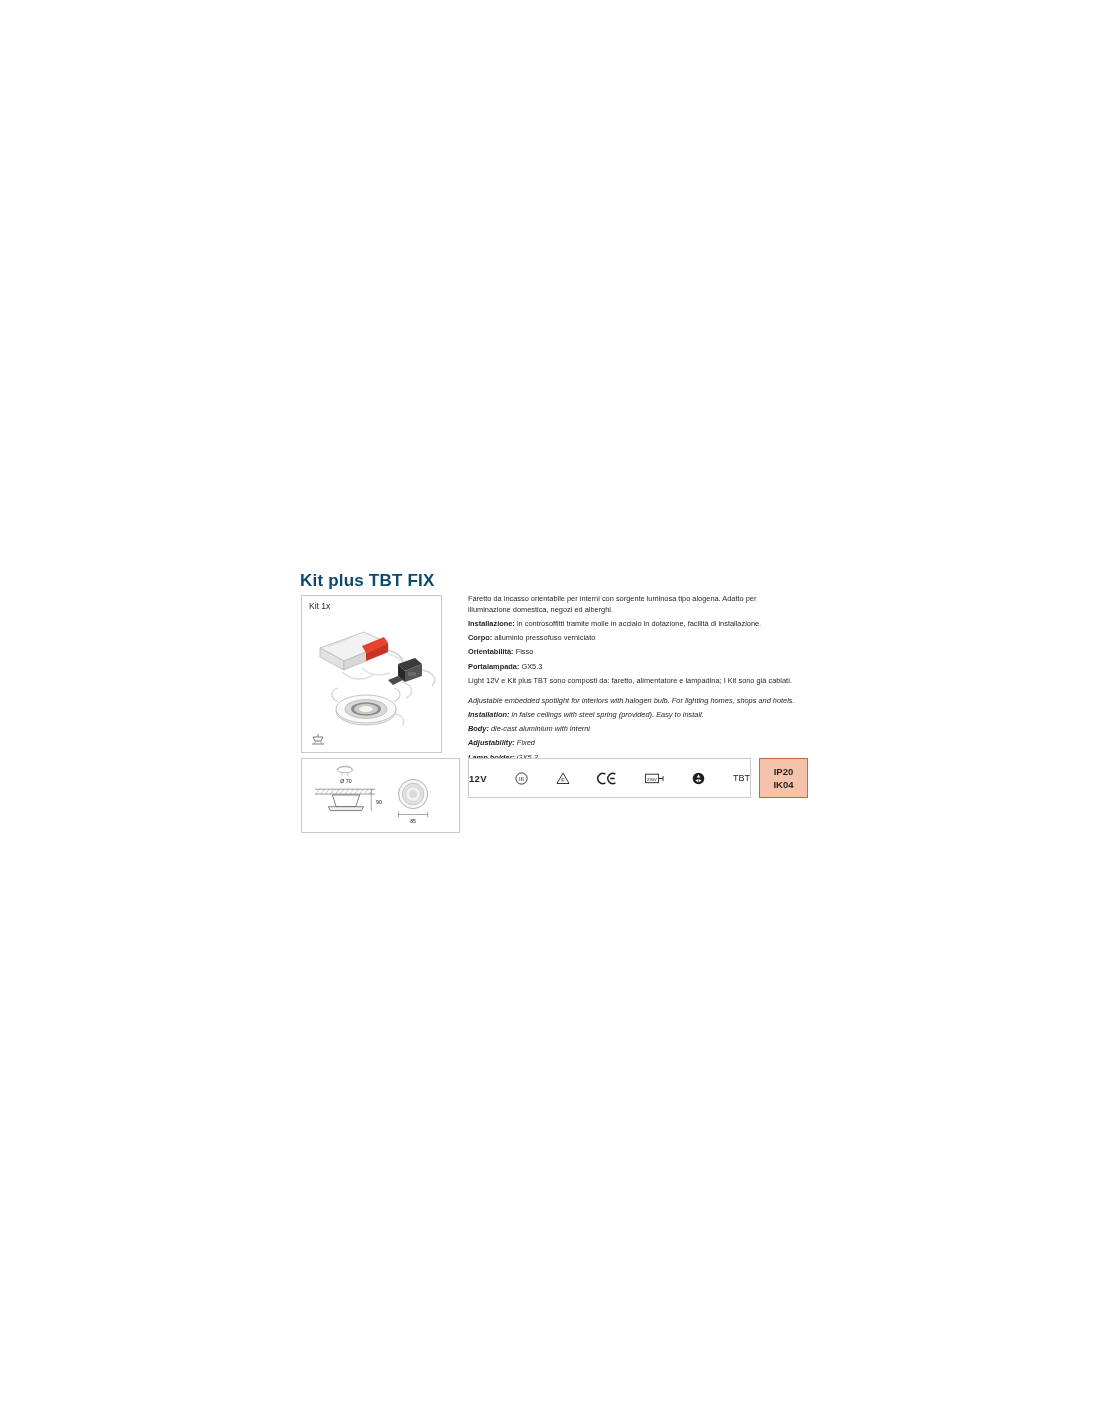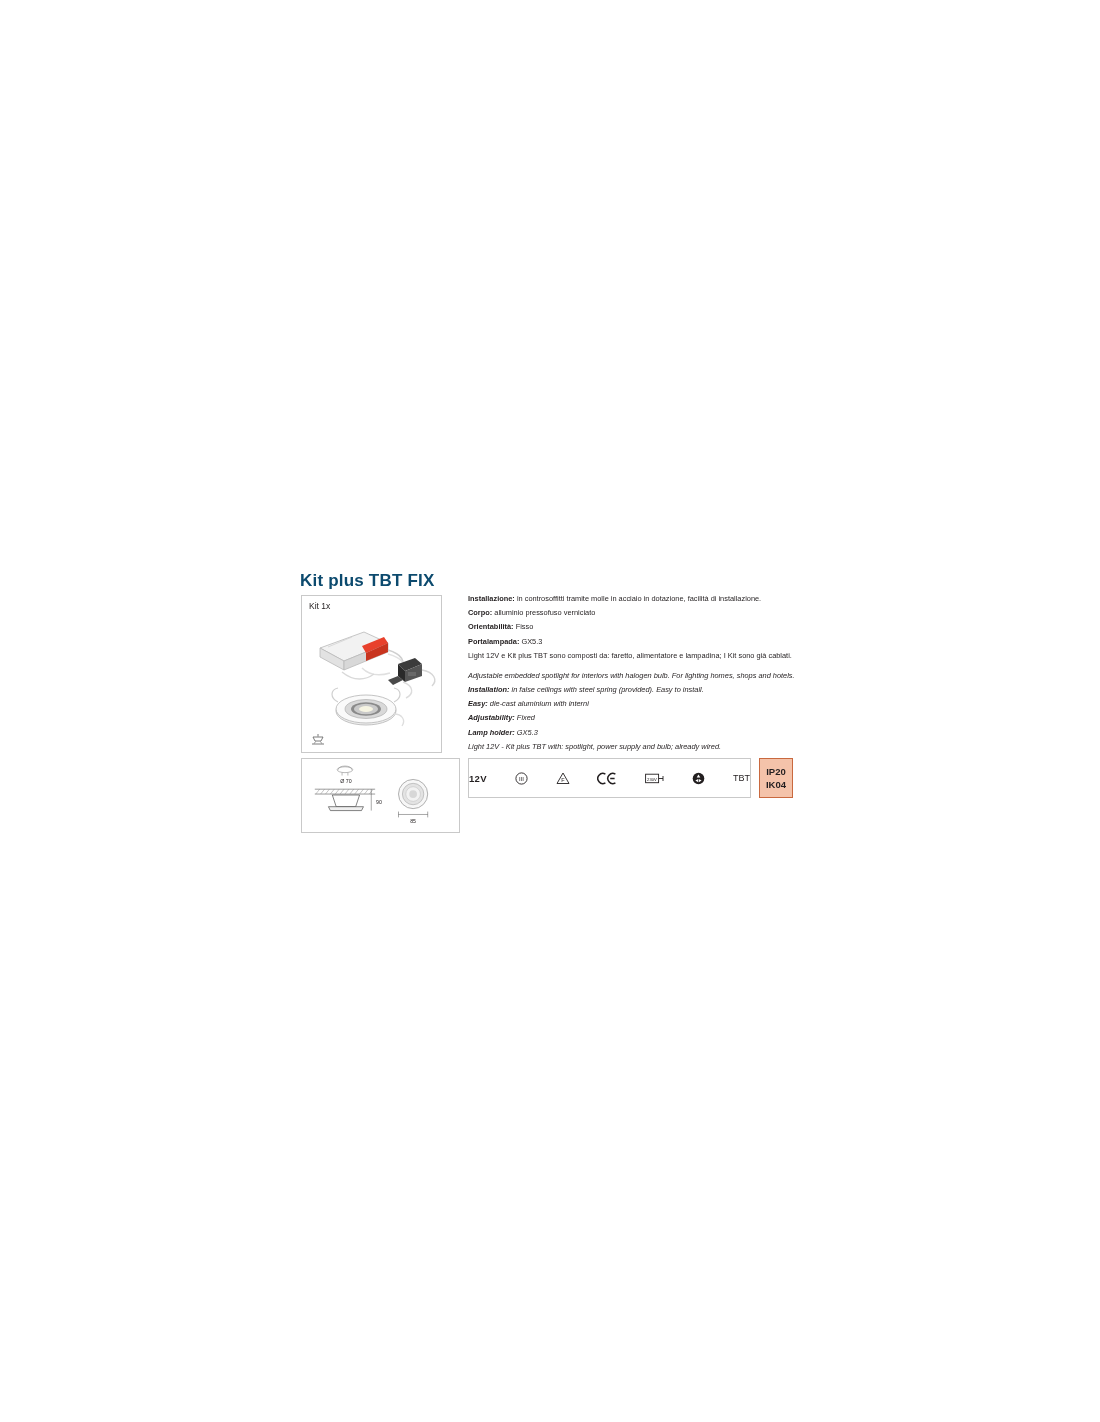--- a/index.html
+++ b/index.html
@@ -118,21 +118,21 @@
   }
   .tbt {
     font-size: 9px;
     font-weight: normal;
   }
   
   .ip-box {
     position: absolute;
     left: 459px;
     top: 292px;
-    width: 34px;
+    width: 49px;
     height: 40px;
     border: 1px solid #c9693f;
     background: #f4c3aa;
     box-sizing: border-box;
     display: flex;
     flex-direction: column;
     align-items: center;
     justify-content: center;
     gap: 2px;
   }
@@ -250,29 +250,30 @@
       </g>
 
       <line x1="98" y1="57" x2="128" y2="57" stroke="#4a4a4a" stroke-width="0.5"></line>
       <line x1="98" y1="54" x2="98" y2="60" stroke="#4a4a4a" stroke-width="0.5"></line>
       <line x1="128" y1="54" x2="128" y2="60" stroke="#4a4a4a" stroke-width="0.5"></line>
       <text x="113" y="66" font-family="Liberation Sans, sans-serif" font-size="5.4" fill="#231f20" text-anchor="middle">85</text>
     </svg>
   </div>
 
   <div class="text-col">
+    <p>Faretto da incasso orientabile per interni con sorgente luminosa tipo alogena. Adatto per illuminazione domestica, negozi ed alberghi.</p>
     <p><b>Installazione:</b><span> in controsoffitti tramite molle in acciaio in dotazione, facilità di installazione.</span></p>
     <p><b>Corpo:</b><span> alluminio pressofuso verniciato</span></p>
     <p><b>Orientabilità:</b><span> Fisso</span></p>
     <p><b>Portalampada:</b><span> GX5.3</span></p>
     <p>Light 12V e Kit plus TBT sono composti da: faretto, alimentatore e lampadina; I Kit sono già cablati.</p>
 
     <p class="en en-gap">Adjustable embedded spotlight for interiors with halogen bulb. For lighting homes, shops and hotels.</p>
     <p class="en"><b>Installation:</b><span> in false ceilings with steel spring (provided). Easy to install.</span></p>
-    <p class="en"><b>Easy:</b><span> die-cast aluminium with interni</span></p>
+    <p class="en"><b>Body:</b><span> die-cast aluminium with interni</span></p>
     <p class="en"><b>Adjustability:</b><span> Fixed</span></p>
     <p class="en"><b>Lamp holder:</b><span> GX5.3</span></p>
     <p class="en">Light 12V - Kit plus TBT with: spotlight, power supply and bulb; already wired.</p>
   </div>
 
   <div class="sym-box">
     <span class="sym volt">12V</span>
 
     <span class="sym">
       <svg width="13" height="13" viewBox="0 0 13 13">

